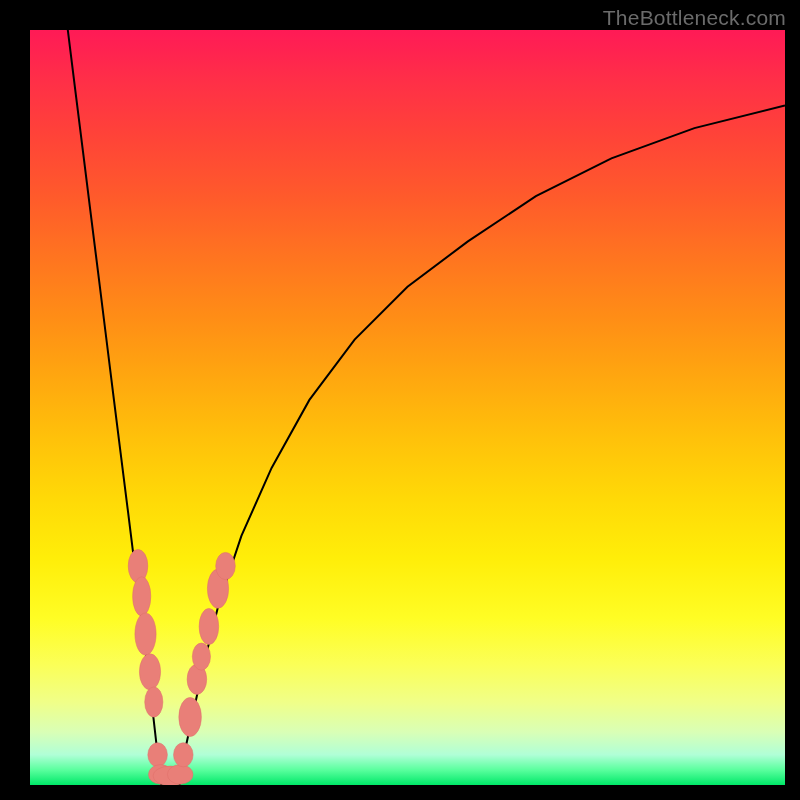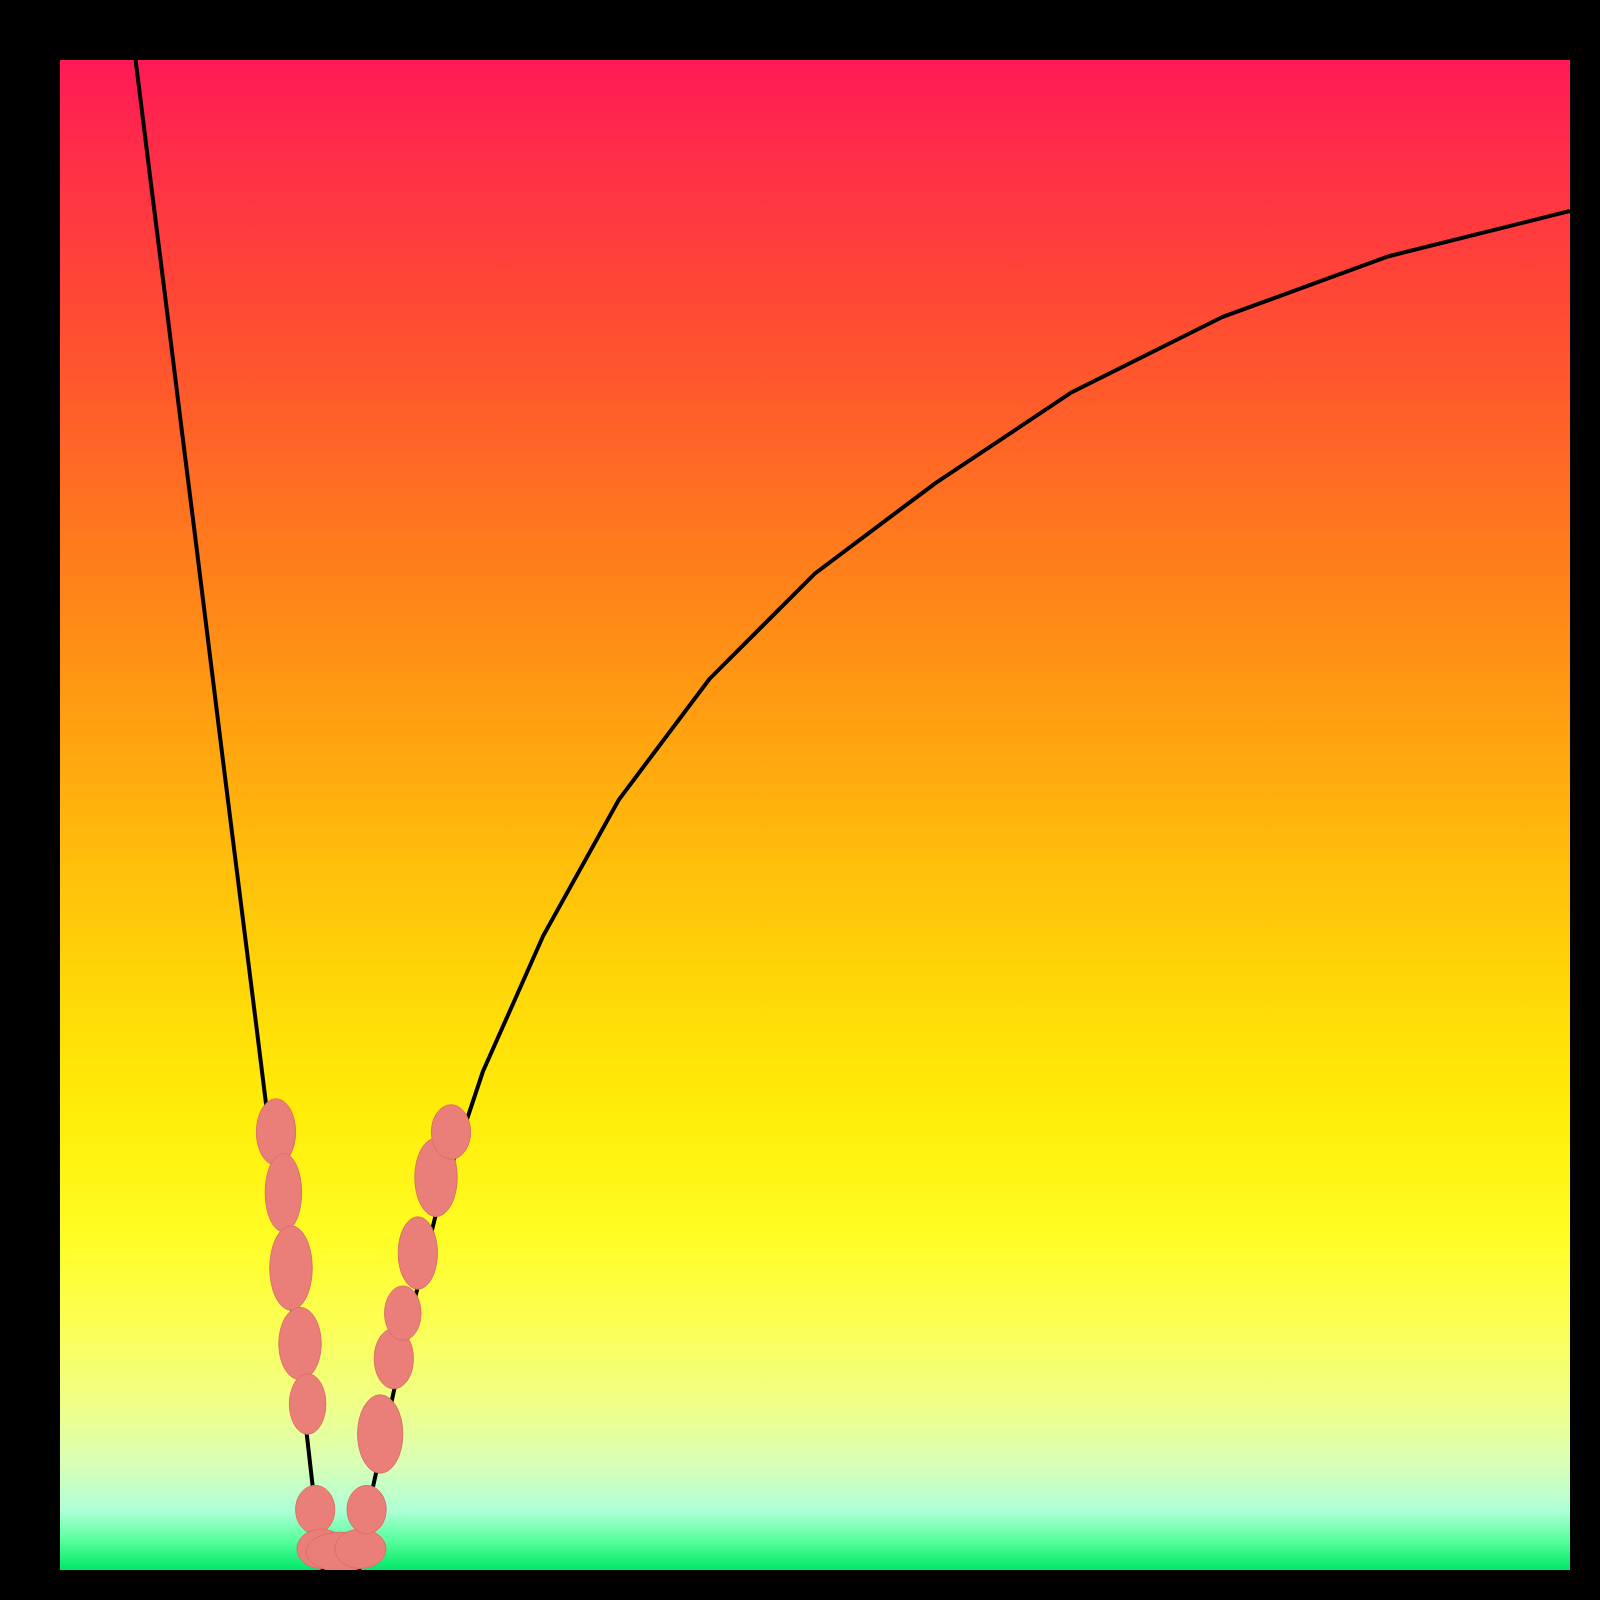--- a/index.html
+++ b/index.html
@@ -91,13 +91,14 @@
           <ellipse cx="153.3" cy="724.8" rx="9.8" ry="12.1" class="bead"></ellipse>
           <ellipse cx="160.1" cy="687.0" rx="11.3" ry="19.6" class="bead"></ellipse>
           <ellipse cx="166.9" cy="649.3" rx="9.8" ry="15.1" class="bead"></ellipse>
           <ellipse cx="171.4" cy="626.6" rx="9.1" ry="13.6" class="bead"></ellipse>
           <ellipse cx="178.9" cy="596.5" rx="9.8" ry="18.1" class="bead"></ellipse>
           <ellipse cx="188.0" cy="558.7" rx="10.6" ry="19.6" class="bead"></ellipse>
           <ellipse cx="195.5" cy="536.0" rx="9.8" ry="13.6" class="bead"></ellipse>
         </g>
     </svg>
   </div>
+  <div class="watermark">TheBottleneck.com</div>
 </div>
 
 </body></html>

